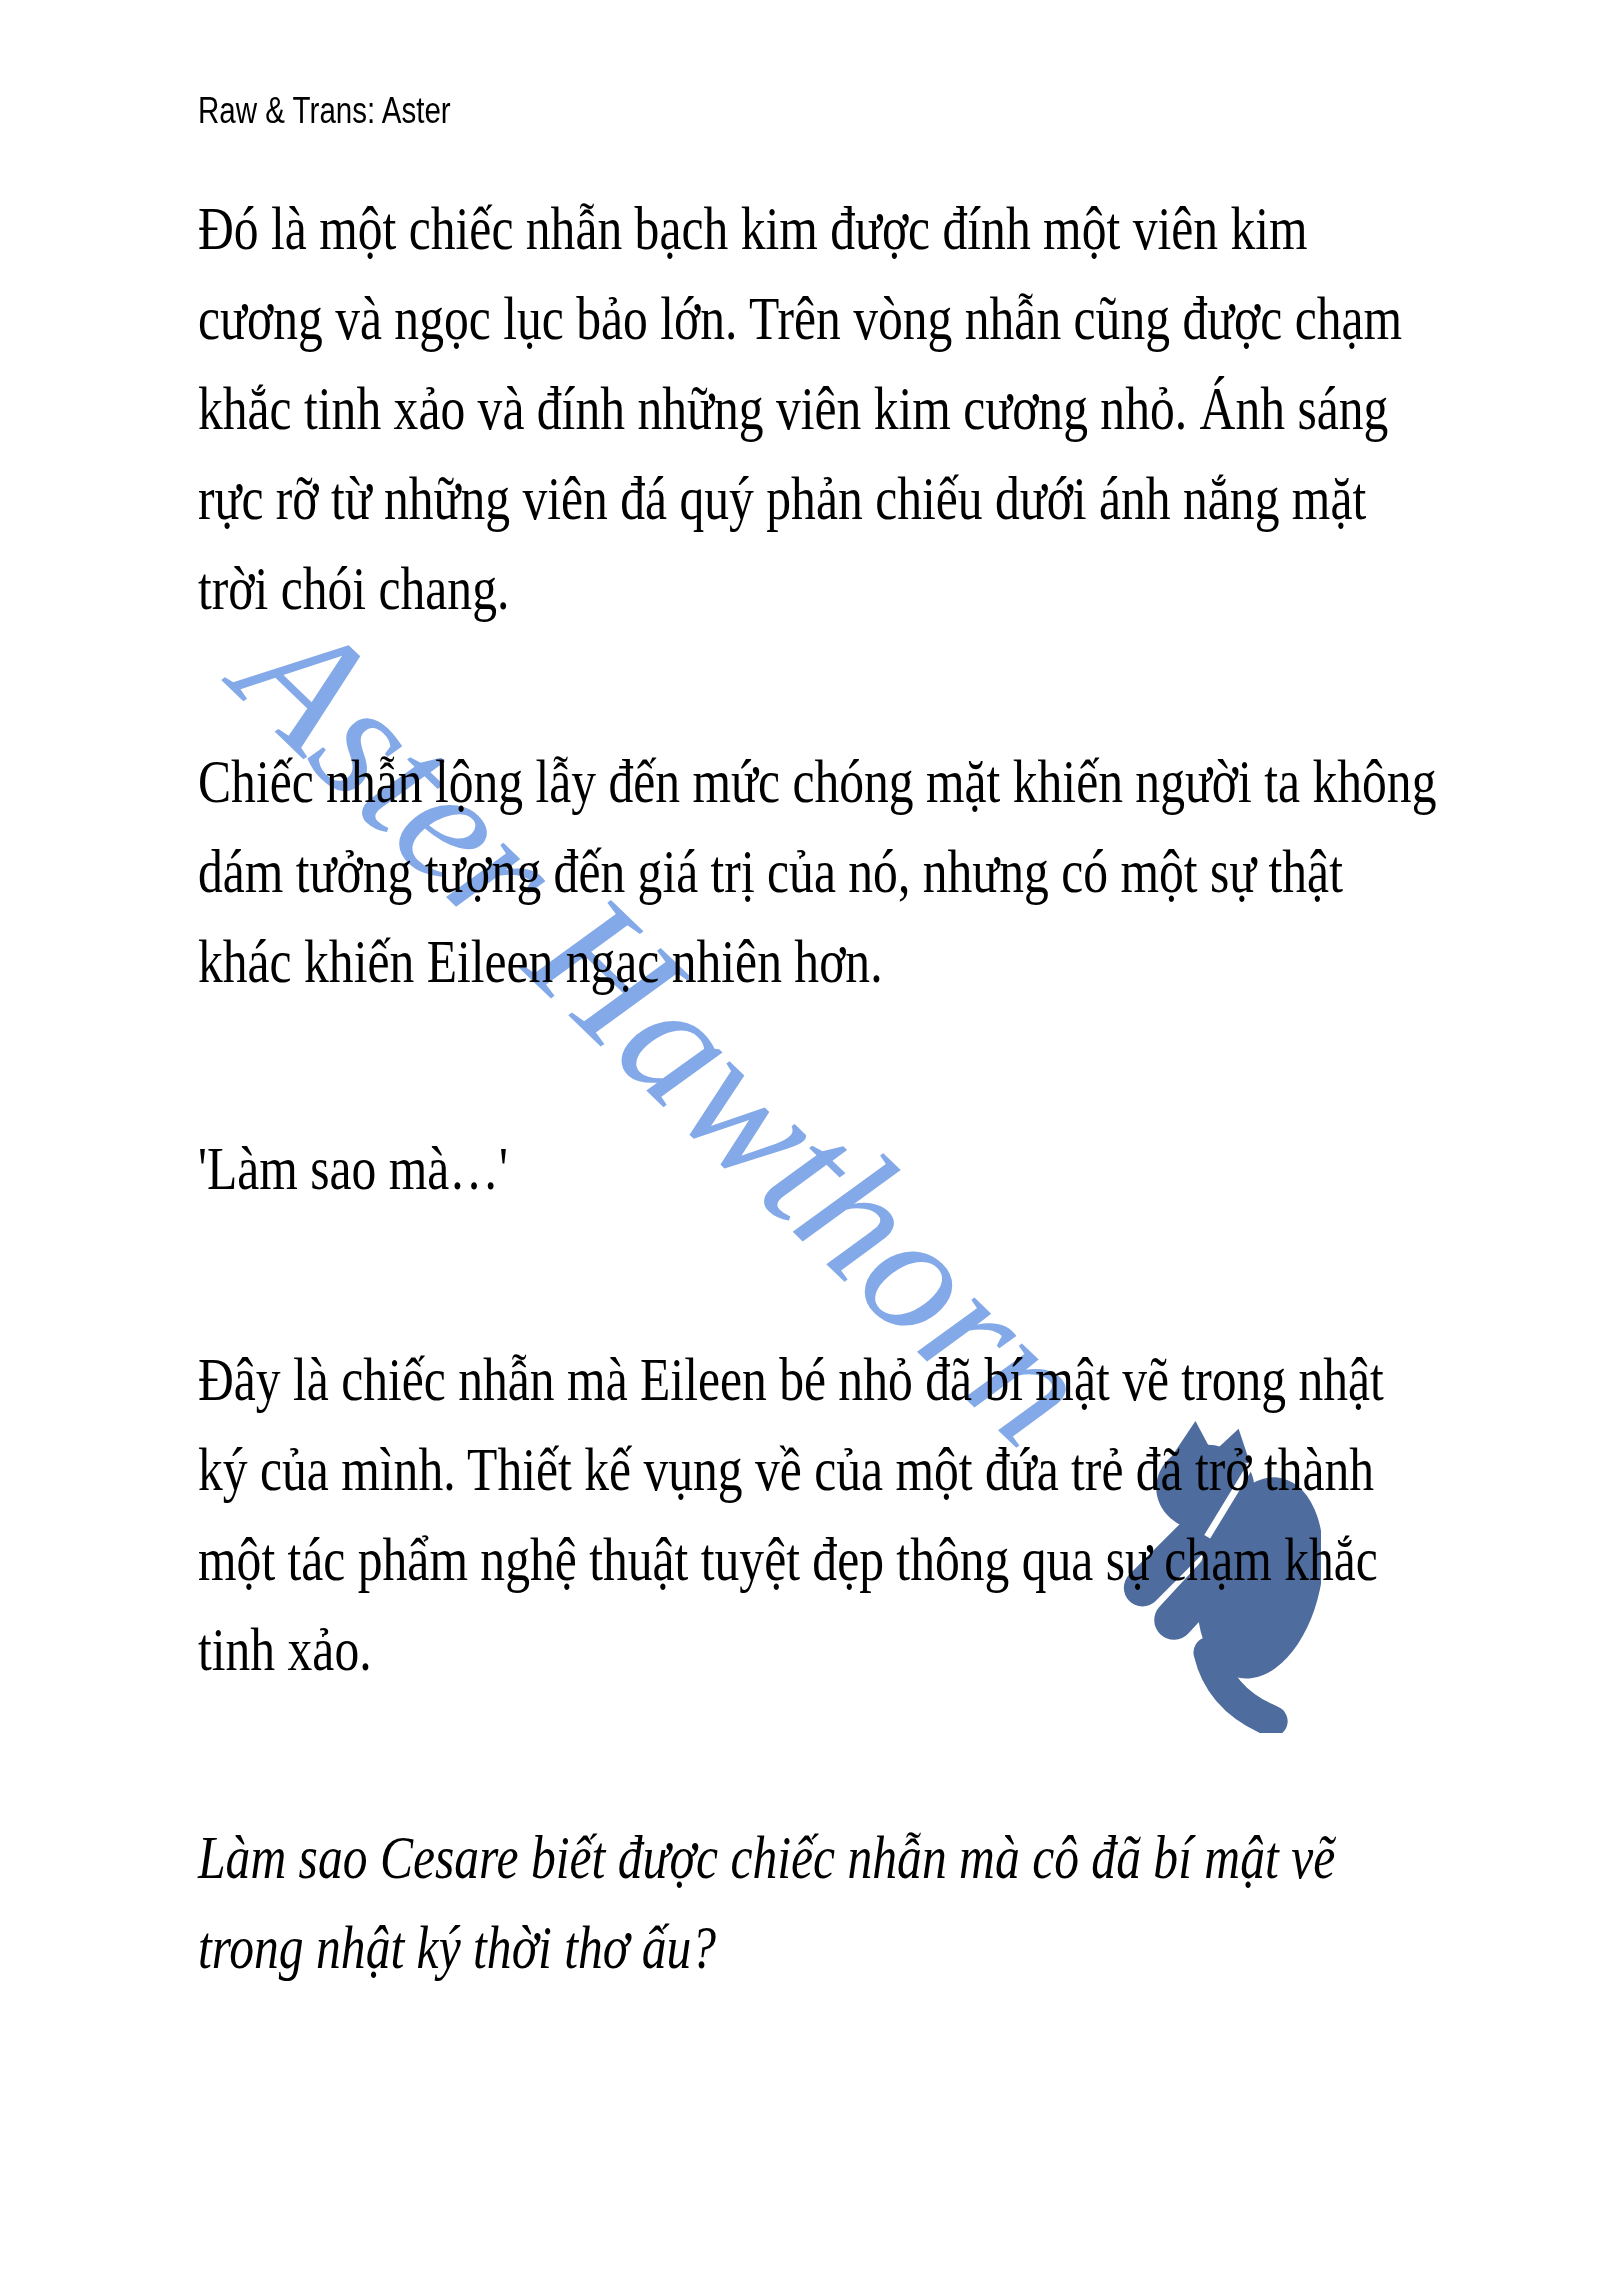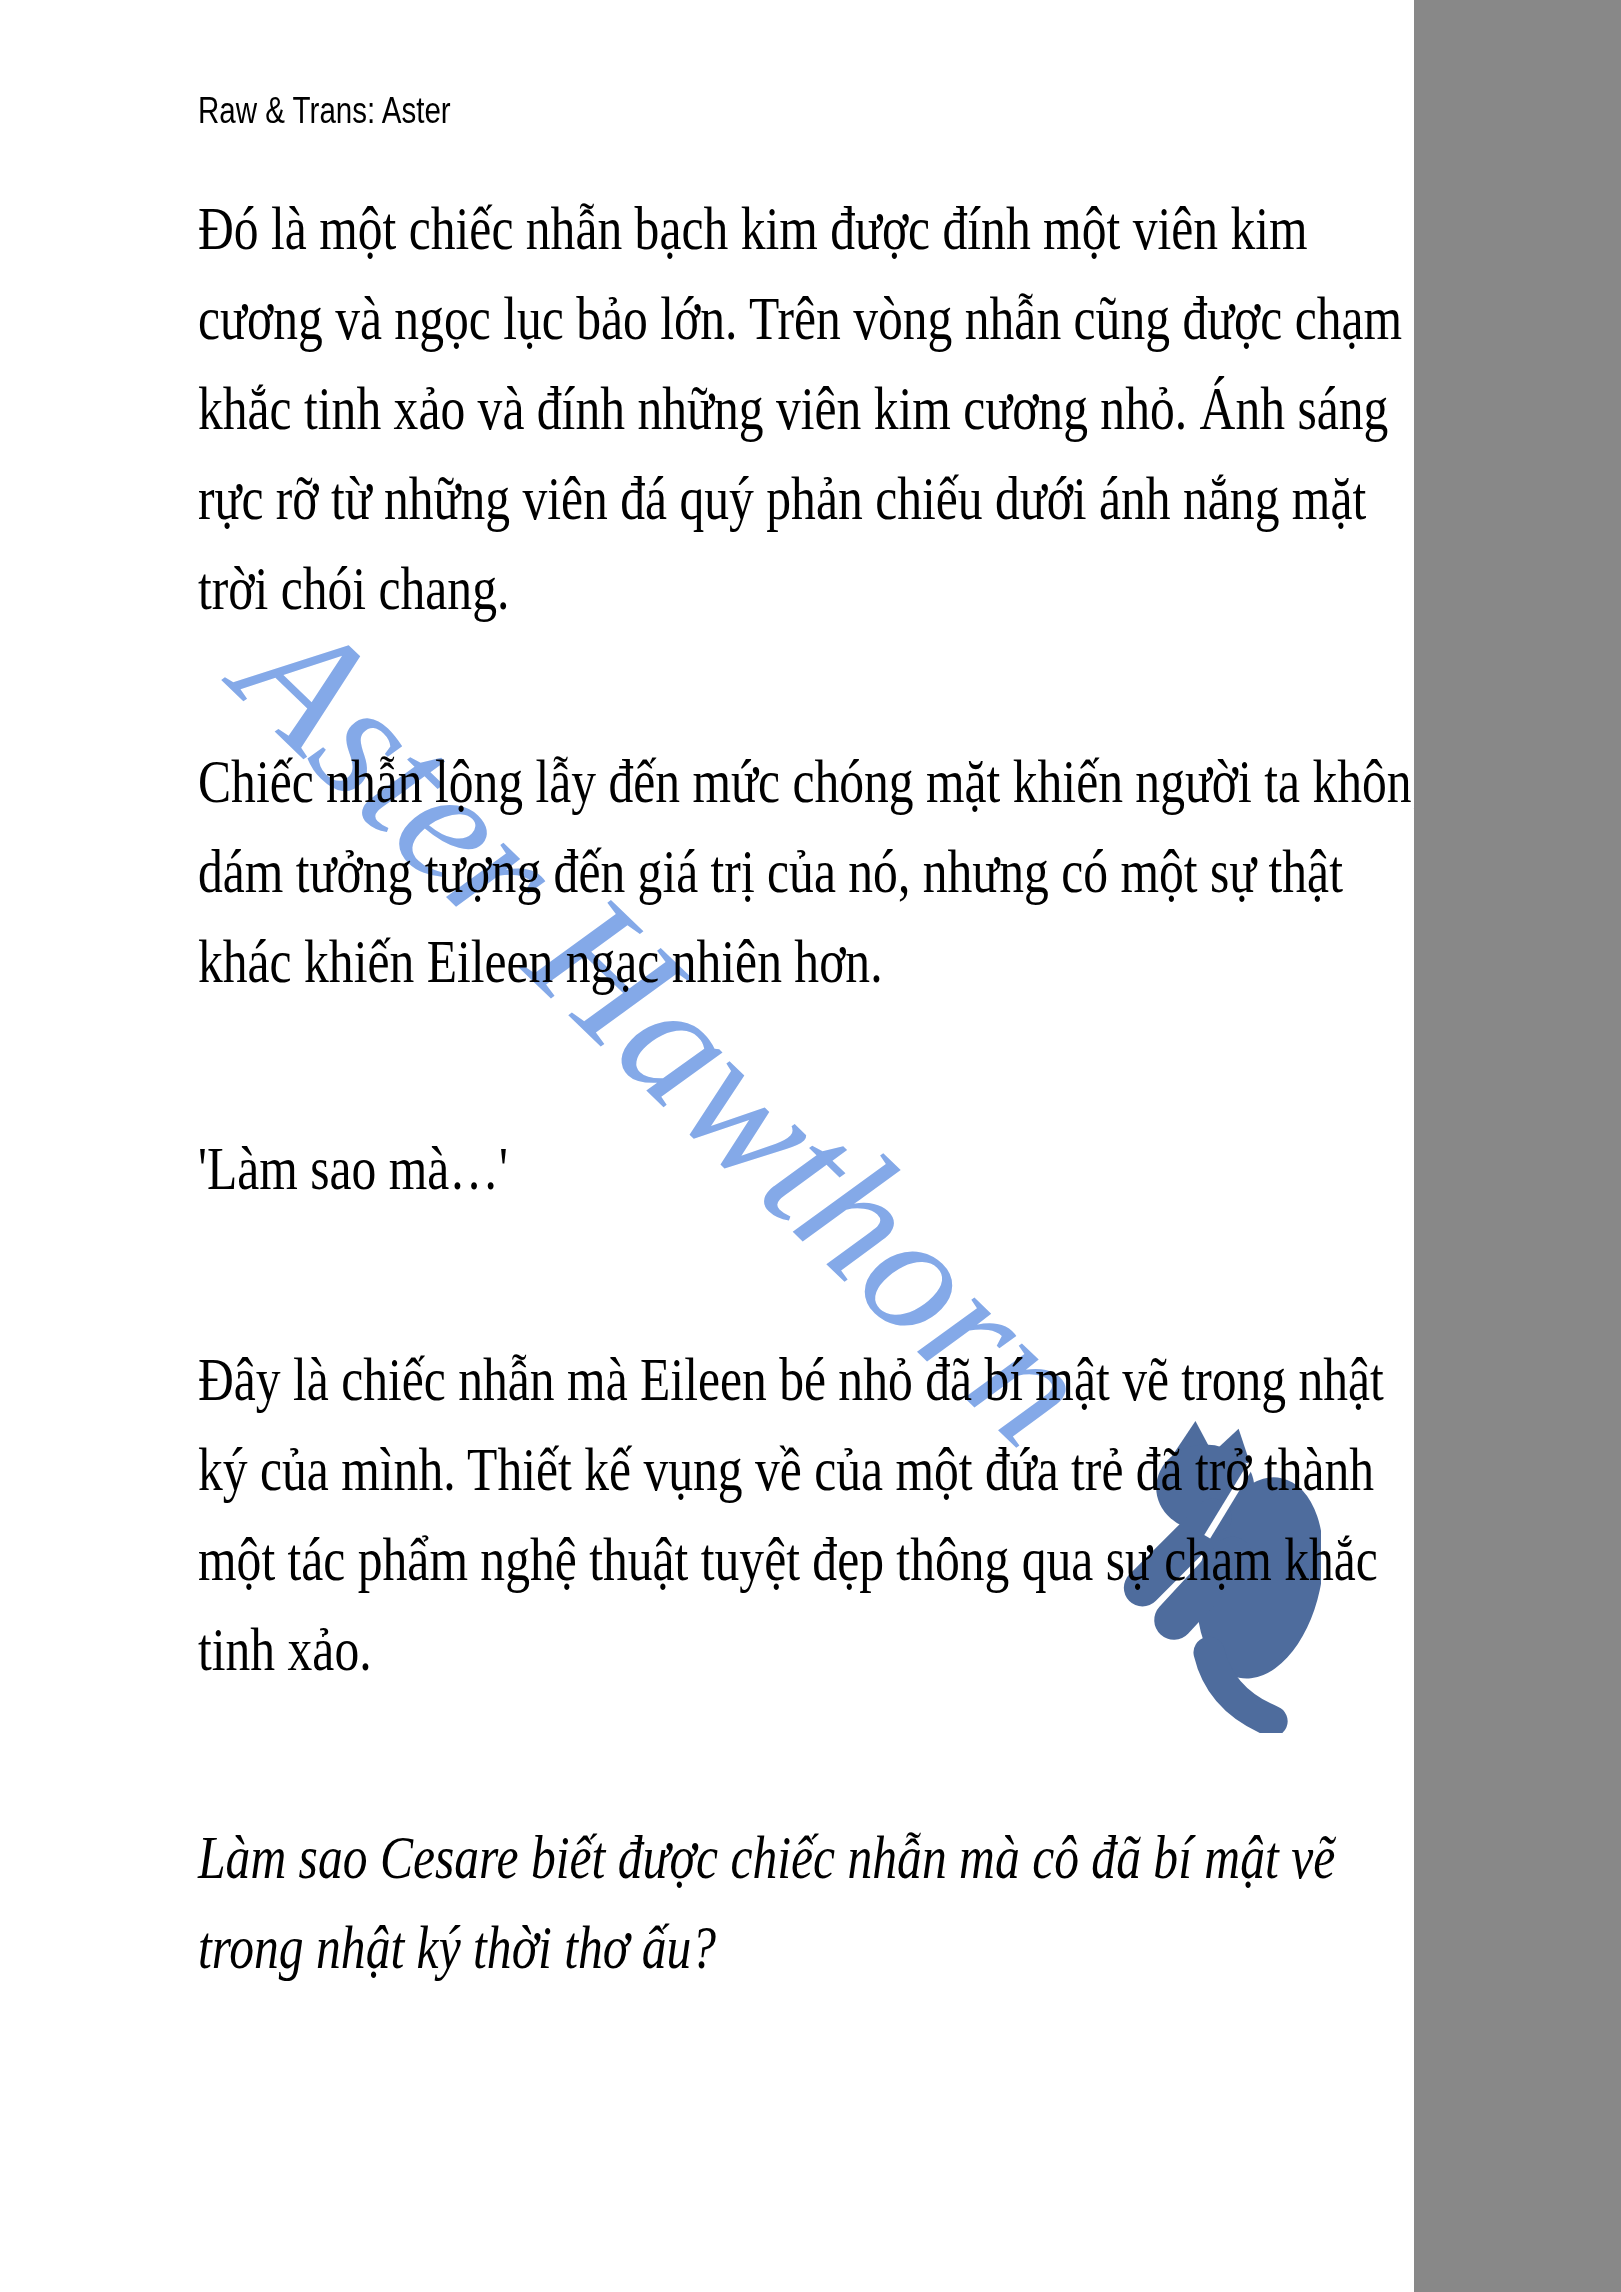--- a/index.html
+++ b/index.html
@@ -1,18 +1,18 @@
 <!DOCTYPE html>
 <html style="--wm: #84a9e8; --cat: #4e6c9d;"><head>
 <meta charset="utf-8">
 <style>
   html,body{margin:0;padding:0;background:#888;}
   #page{
     position:relative;
-    width:1414px;height:2293px;
+    width:1621px;height:2293px;
     background:#ffffff;
     overflow:hidden;
     font-family:"Liberation Serif", serif;
     color:#000;
   }
   
   #header{
     position:absolute;left:198px;top:88px;
     font-family:"Liberation Sans", sans-serif;
     font-size:36px;line-height:45px;

